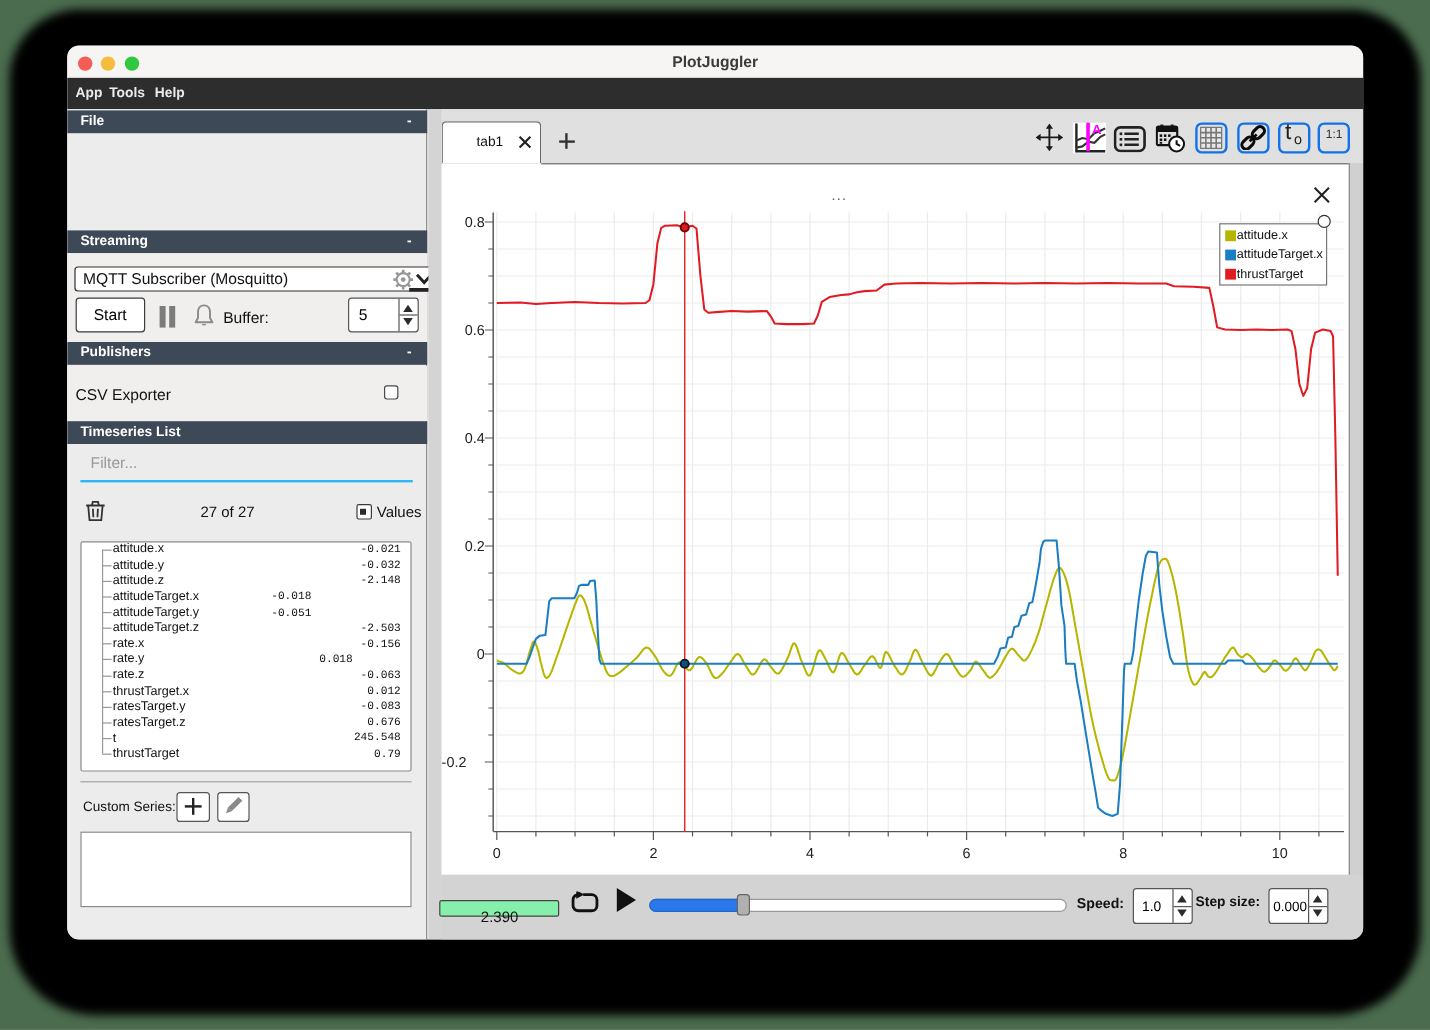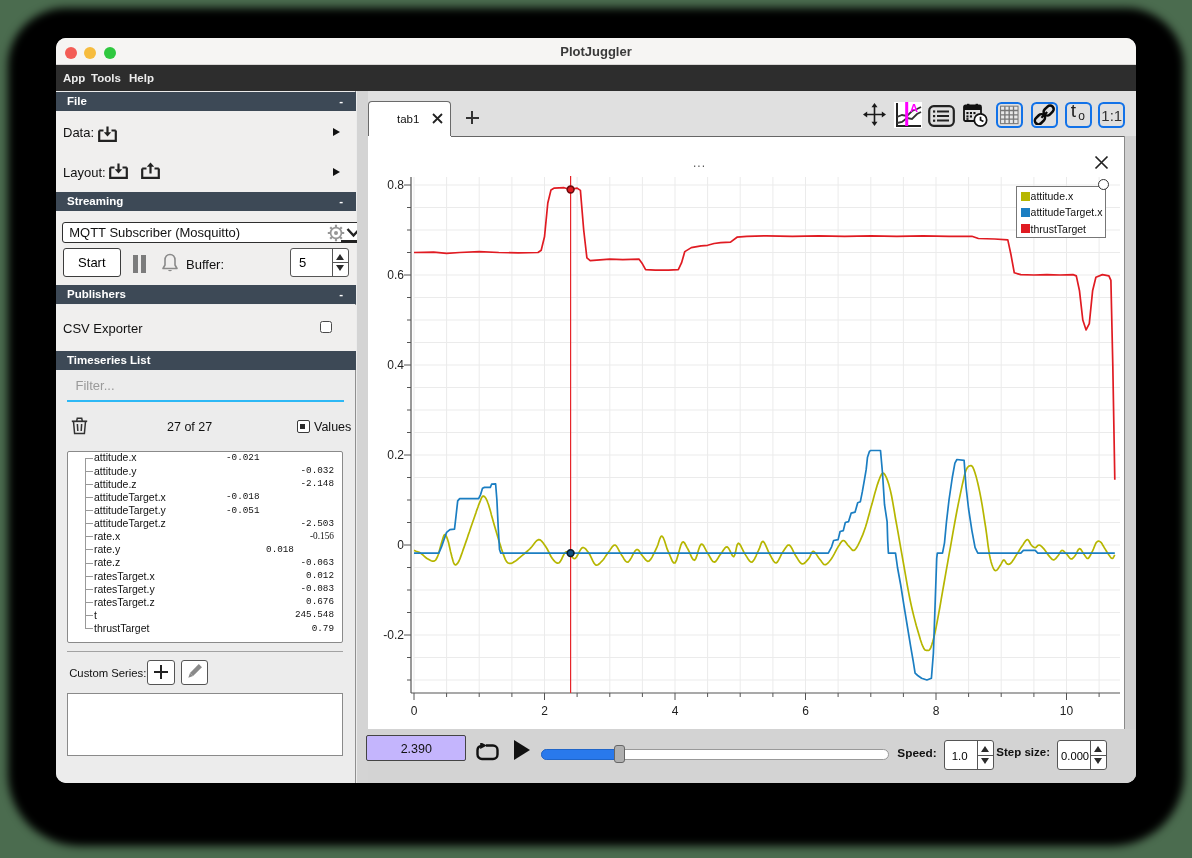--- a/index.html
+++ b/index.html
@@ -40,41 +40,20 @@
     </div>
   <div id="titlebar">
     <div class="t">PlotJuggler</div>
     <div class="light" style="left:8.7px;background:#f35d56"></div>
     <div class="light" style="left:28px;background:#f6bc3e"></div>
     <div class="light" style="left:47.5px;background:#2fc83f"></div>
   </div>
 
   <div id="sidebar">
     <div class="hdr" style="top:0.5px">File<span class="m">-</span></div>
-    <div class="panel" style="top:19.5px;height:81.5px">
-      <div class="abs lbl" style="left:7px;top:14.5px">Data:</div>
-      <svg class="abs" style="left:42px;top:15.5px" width="19" height="16" viewBox="0 0 19 16">
-        <path d="M1.2 4.5 L1.2 14.8 L17.8 14.8 L17.8 4.5 M5.5 4.5 L1.2 4.5 M13.5 4.5 L17.8 4.5" fill="none" stroke="#222" stroke-width="2.2"></path>
-        <line x1="9.5" y1="0.5" x2="9.5" y2="7.5" stroke="#222" stroke-width="2.2"></line>
-        <path d="M5.8 6.2 L9.5 10.5 L13.2 6.2 Z" fill="#222"></path>
-      </svg>
-      <div class="abs arrowr" style="left:277px;top:17.5px"></div>
-      <div class="abs lbl" style="left:7px;top:54px">Layout:</div>
-      <svg class="abs" style="left:52.7px;top:52.7px" width="19" height="16" viewBox="0 0 19 16">
-        <path d="M1.2 4.5 L1.2 14.8 L17.8 14.8 L17.8 4.5 M5.5 4.5 L1.2 4.5 M13.5 4.5 L17.8 4.5" fill="none" stroke="#222" stroke-width="2.2"></path>
-        <line x1="9.5" y1="0.5" x2="9.5" y2="7.5" stroke="#222" stroke-width="2.2"></line>
-        <path d="M5.8 6.2 L9.5 10.5 L13.2 6.2 Z" fill="#222"></path>
-      </svg>
-      <svg class="abs" style="left:84.7px;top:51.2px" width="19" height="17" viewBox="0 0 19 17">
-        <path d="M1.2 6.5 L1.2 15.8 L17.8 15.8 L17.8 6.5 M5.5 6.5 L1.2 6.5 M13.5 6.5 L17.8 6.5" fill="none" stroke="#222" stroke-width="2.2"></path>
-        <line x1="9.5" y1="4" x2="9.5" y2="11.5" stroke="#222" stroke-width="2.2"></line>
-        <path d="M5.8 4.8 L9.5 0.5 L13.2 4.8 Z" fill="#222"></path>
-      </svg>
-      <div class="abs arrowr" style="left:277px;top:57px"></div>
-    </div>
     <div class="hdr" style="top:101px">Streaming<span class="m">-</span></div>
     <div class="panel" style="top:120px;height:77px">
       <div class="abs" style="left:6.2px;top:10.5px;width:304px;height:21px;background:#fff;border:1.4px solid #2e2e2e;border-radius:3px">
         <div class="abs" style="left:6px;top:2px;font-size:13px;color:#111">MQTT Subscriber (Mosquitto)</div>
         <svg class="abs" style="right:4px;top:3px" width="15" height="13" viewBox="0 0 15 13">
             <path d="M1.5 3 L7.5 9.5 L13.5 3" fill="none" stroke="#222" stroke-width="2.4"></path>
           </svg>
         <div class="abs" style="right:0px;bottom:-1.4px;width:24px;height:2.6px;background:#222"></div>
       </div>
       <svg class="abs" style="left:271px;top:13px" width="18" height="18" viewBox="0 0 18 18">
@@ -130,47 +109,47 @@
         </g>
     </svg>
     <div class="abs" style="left:73.6px;top:328.8px;width:120px;text-align:center;font-size:12.5px;color:#111">27 of 27</div>
     <div class="abs" style="left:240.8px;top:329.3px;width:12.8px;height:12.8px;background:#fff;border:1.6px solid #3a3a3a;border-radius:2px">
         <div class="abs" style="left:2.3px;top:2.3px;width:5.4px;height:5.4px;background:#2b2b2b"></div>
       </div>
     <div class="abs" style="left:258px;top:328.5px;font-size:12.5px;color:#111">Values</div>
     <div class="abs" style="left:11.1px;top:360.4px;width:275.9px;height:191.5px;background:#fff;border:1px solid #8a8a8a;border-radius:2px"></div>
 <div class="abs" style="left:29px;top:366.6px;width:8px;height:1px;background:#999"></div>
       <div class="abs" style="left:38px;top:360.4px;font-size:10.5px;color:#111;line-height:12px">attitude.x</div>
-      <div class="abs" style="left:170px;top:361.0px;width:108px;text-align:left;font-family:'Liberation Mono',monospace;font-size:9.3px;color:#111;line-height:11px">-0.021</div>
+      <div class="abs" style="left:170px;top:361.0px;width:108px;text-align:right;font-family:'Liberation Mono',monospace;font-size:9.3px;color:#111;line-height:11px">-0.021</div>
       <div class="abs" style="left:29px;top:379.7px;width:8px;height:1px;background:#999"></div>
       <div class="abs" style="left:38px;top:373.5px;font-size:10.5px;color:#111;line-height:12px">attitude.y</div>
       <div class="abs" style="left:170px;top:374.1px;width:108px;text-align:right;font-family:'Liberation Mono',monospace;font-size:9.3px;color:#111;line-height:11px">-0.032</div>
       <div class="abs" style="left:29px;top:392.8px;width:8px;height:1px;background:#999"></div>
       <div class="abs" style="left:38px;top:386.6px;font-size:10.5px;color:#111;line-height:12px">attitude.z</div>
       <div class="abs" style="left:170px;top:387.2px;width:108px;text-align:right;font-family:'Liberation Mono',monospace;font-size:9.3px;color:#111;line-height:11px">-2.148</div>
       <div class="abs" style="left:29px;top:406.0px;width:8px;height:1px;background:#999"></div>
       <div class="abs" style="left:38px;top:399.8px;font-size:10.5px;color:#111;line-height:12px">attitudeTarget.x</div>
       <div class="abs" style="left:170px;top:400.4px;width:108px;text-align:left;font-family:'Liberation Mono',monospace;font-size:9.3px;color:#111;line-height:11px">-0.018</div>
       <div class="abs" style="left:29px;top:419.1px;width:8px;height:1px;background:#999"></div>
       <div class="abs" style="left:38px;top:412.9px;font-size:10.5px;color:#111;line-height:12px">attitudeTarget.y</div>
       <div class="abs" style="left:170px;top:413.5px;width:108px;text-align:left;font-family:'Liberation Mono',monospace;font-size:9.3px;color:#111;line-height:11px">-0.051</div>
       <div class="abs" style="left:29px;top:432.2px;width:8px;height:1px;background:#999"></div>
       <div class="abs" style="left:38px;top:426.0px;font-size:10.5px;color:#111;line-height:12px">attitudeTarget.z</div>
       <div class="abs" style="left:170px;top:426.6px;width:108px;text-align:right;font-family:'Liberation Mono',monospace;font-size:9.3px;color:#111;line-height:11px">-2.503</div>
       <div class="abs" style="left:29px;top:445.3px;width:8px;height:1px;background:#999"></div>
       <div class="abs" style="left:38px;top:439.1px;font-size:10.5px;color:#111;line-height:12px">rate.x</div>
-      <div class="abs" style="left:170px;top:439.7px;width:108px;text-align:right;font-family:Liberation Serif, serif;font-size:9.3px;color:#111;line-height:11px">-0.156</div>
+      <div class="abs" style="left:170px;top:439.7px;width:108px;text-align:right;font-family:Liberation Mono, monospace;font-size:9.3px;color:#111;line-height:11px">-0.156</div>
       <div class="abs" style="left:29px;top:458.4px;width:8px;height:1px;background:#999"></div>
       <div class="abs" style="left:38px;top:452.2px;font-size:10.5px;color:#111;line-height:12px">rate.y</div>
       <div class="abs" style="left:170px;top:452.8px;width:108px;text-align:center;font-family:'Liberation Mono',monospace;font-size:9.3px;color:#111;line-height:11px">0.018</div>
       <div class="abs" style="left:29px;top:471.6px;width:8px;height:1px;background:#999"></div>
       <div class="abs" style="left:38px;top:465.4px;font-size:10.5px;color:#111;line-height:12px">rate.z</div>
       <div class="abs" style="left:170px;top:466.0px;width:108px;text-align:right;font-family:'Liberation Mono',monospace;font-size:9.3px;color:#111;line-height:11px">-0.063</div>
       <div class="abs" style="left:29px;top:484.7px;width:8px;height:1px;background:#999"></div>
-      <div class="abs" style="left:38px;top:478.5px;font-size:10.5px;color:#111;line-height:12px">ratesTarget.x</div>
+      <div class="abs" style="left:38px;top:478.5px;font-size:10.5px;color:#111;line-height:12px">thrustTarget.x</div>
       <div class="abs" style="left:170px;top:479.1px;width:108px;text-align:right;font-family:Liberation Mono, monospace;font-size:9.3px;color:#111;line-height:11px">0.012</div>
       <div class="abs" style="left:29px;top:497.8px;width:8px;height:1px;background:#999"></div>
       <div class="abs" style="left:38px;top:491.6px;font-size:10.5px;color:#111;line-height:12px">ratesTarget.y</div>
       <div class="abs" style="left:170px;top:492.2px;width:108px;text-align:right;font-family:'Liberation Mono',monospace;font-size:9.3px;color:#111;line-height:11px">-0.083</div>
       <div class="abs" style="left:29px;top:510.9px;width:8px;height:1px;background:#999"></div>
       <div class="abs" style="left:38px;top:504.7px;font-size:10.5px;color:#111;line-height:12px">ratesTarget.z</div>
       <div class="abs" style="left:170px;top:505.3px;width:108px;text-align:right;font-family:'Liberation Mono',monospace;font-size:9.3px;color:#111;line-height:11px">0.676</div>
       <div class="abs" style="left:29px;top:524.0px;width:8px;height:1px;background:#999"></div>
       <div class="abs" style="left:38px;top:517.8px;font-size:10.5px;color:#111;line-height:12px">t</div>
       <div class="abs" style="left:170px;top:518.4px;width:108px;text-align:right;font-family:'Liberation Mono',monospace;font-size:9.3px;color:#111;line-height:11px">245.548</div>
@@ -274,21 +253,21 @@
               <rect x="11.5" y="7" width="11" height="7" rx="3.5"></rect>
               <line x1="7" y1="10.5" x2="15" y2="10.5" stroke-width="2.2"></line>
             </g>
           </svg>
       </div>
       <div class="bluebtn" style="left:696.8px">
         <div class="abs" style="left:4px;top:-4px;font-size:19px;color:#222">t</div>
         <div class="abs" style="left:11.5px;top:5px;font-size:12px;color:#222">o</div>
       </div>
       <div class="bluebtn" style="left:730.3px">
-        <div class="abs" style="left:0;top:3.5px;width:100%;text-align:center;font-size:15px;color:#333">1:1</div>
+        <div class="abs" style="left:0;top:3.5px;width:100%;text-align:center;font-size:10px;color:#333">1:1</div>
       </div>
     </div>
     <div id="plotwrap">
         <div class="abs" style="left:0;top:-1.5px;width:82.5px;height:2.5px;background:#fff"></div>
       <svg class="abs" style="left:0;top:0" width="756" height="593" viewBox="0 0 756 593">
         <line x1="46.0" y1="40" x2="46.0" y2="556" stroke="#ebebeb" stroke-width="1"></line>
           <line x1="78.6" y1="40" x2="78.6" y2="556" stroke="#ebebeb" stroke-width="1"></line>
           <line x1="111.2" y1="40" x2="111.2" y2="556" stroke="#ebebeb" stroke-width="1"></line>
           <line x1="143.9" y1="40" x2="143.9" y2="556" stroke="#ebebeb" stroke-width="1"></line>
           <line x1="176.5" y1="40" x2="176.5" y2="556" stroke="#ebebeb" stroke-width="1"></line>
@@ -397,31 +376,31 @@
           <div class="abs" style="left:14px;top:19.3px;font-size:10.5px;color:#111">attitudeTarget.x</div>
         <div class="abs" style="left:4px;top:37.1px;width:9px;height:9px;background:#e01b22"></div>
           <div class="abs" style="left:14px;top:35.6px;font-size:10.5px;color:#111">thrustTarget</div>
       </div>
       <div class="abs" style="left:730px;top:42px;width:11px;height:11px;background:#fff;border:1.6px solid #333;border-radius:50%"></div>
 <div class="abs" style="left:0px;top:41px;width:36px;text-align:right;font-size:12px;color:#222">0.8</div>
         <div class="abs" style="left:0px;top:131px;width:36px;text-align:right;font-size:12px;color:#222">0.6</div>
         <div class="abs" style="left:0px;top:221px;width:36px;text-align:right;font-size:12px;color:#222">0.4</div>
         <div class="abs" style="left:0px;top:311px;width:36px;text-align:right;font-size:12px;color:#222">0.2</div>
         <div class="abs" style="left:0px;top:401px;width:36px;text-align:right;font-size:12px;color:#222">0</div>
-        <div class="abs" style="left:0px;top:491px;width:36px;text-align:right;font-size:12px;color:#222">-0.2</div>
+        <div class="abs" style="left:0px;top:491px;width:36px;text-align:left;font-size:12px;color:#222">-0.2</div>
 <div class="abs" style="left:26.0px;top:567px;width:40px;text-align:center;font-size:12px;color:#222">0</div>
         <div class="abs" style="left:156.5px;top:567px;width:40px;text-align:center;font-size:12px;color:#222">2</div>
         <div class="abs" style="left:287.0px;top:567px;width:40px;text-align:center;font-size:12px;color:#222">4</div>
         <div class="abs" style="left:417.5px;top:567px;width:40px;text-align:center;font-size:12px;color:#222">6</div>
         <div class="abs" style="left:548.0px;top:567px;width:40px;text-align:center;font-size:12px;color:#222">8</div>
         <div class="abs" style="left:678.5px;top:567px;width:40px;text-align:center;font-size:12px;color:#222">10</div>
     </div>
     <div id="rightstrip"></div>
     <div id="botbar">
-      <div class="abs" style="left:-1.7px;top:6px;width:100px;height:26px;background:#c4b5fd;border:1.3px solid #444;border-radius:2px">
+      <div class="abs" style="left:-1.7px;top:21px;width:100px;height:14px;background:#86efac;border:1.3px solid #444;border-radius:2px">
           <div class="abs" style="left:0;top:6px;width:100%;text-align:center;font-size:12.5px;color:#111">2.390</div>
         </div>
       <svg class="abs" style="left:108px;top:14px" width="23" height="19" viewBox="0 0 23 19">
         <path d="M10 2.5 L17 2.5 A4.5 4.5 0 0 1 21.5 7 L21.5 11.5 A4.5 4.5 0 0 1 17 16 L6 16 A4.5 4.5 0 0 1 1.5 11.5 L1.5 7 A4.5 4.5 0 0 1 5 2.8" fill="none" stroke="#111" stroke-width="2.4"></path>
         <path d="M11 2.5 L4.2 -1 L4.2 6 Z" fill="#111"></path>
       </svg>
       <div class="abs" style="left:146px;top:10.7px;width:0;height:0;border-left:16px solid #111;border-top:10px solid transparent;border-bottom:10px solid transparent"></div>
       <div class="abs" style="left:173.1px;top:19.5px;width:347.6px;height:11px;background:#fff;border:1px solid #999;border-radius:5.5px"></div>
       <div class="abs" style="left:173.1px;top:19.5px;width:78px;height:11px;background:#2979ec;border:1px solid #2065c8;border-radius:5.5px 0 0 5.5px"></div>
       <div class="abs" style="left:246px;top:16px;width:11px;height:17.5px;background:#b0b0b0;border:1px solid #666;border-radius:3px"></div>

